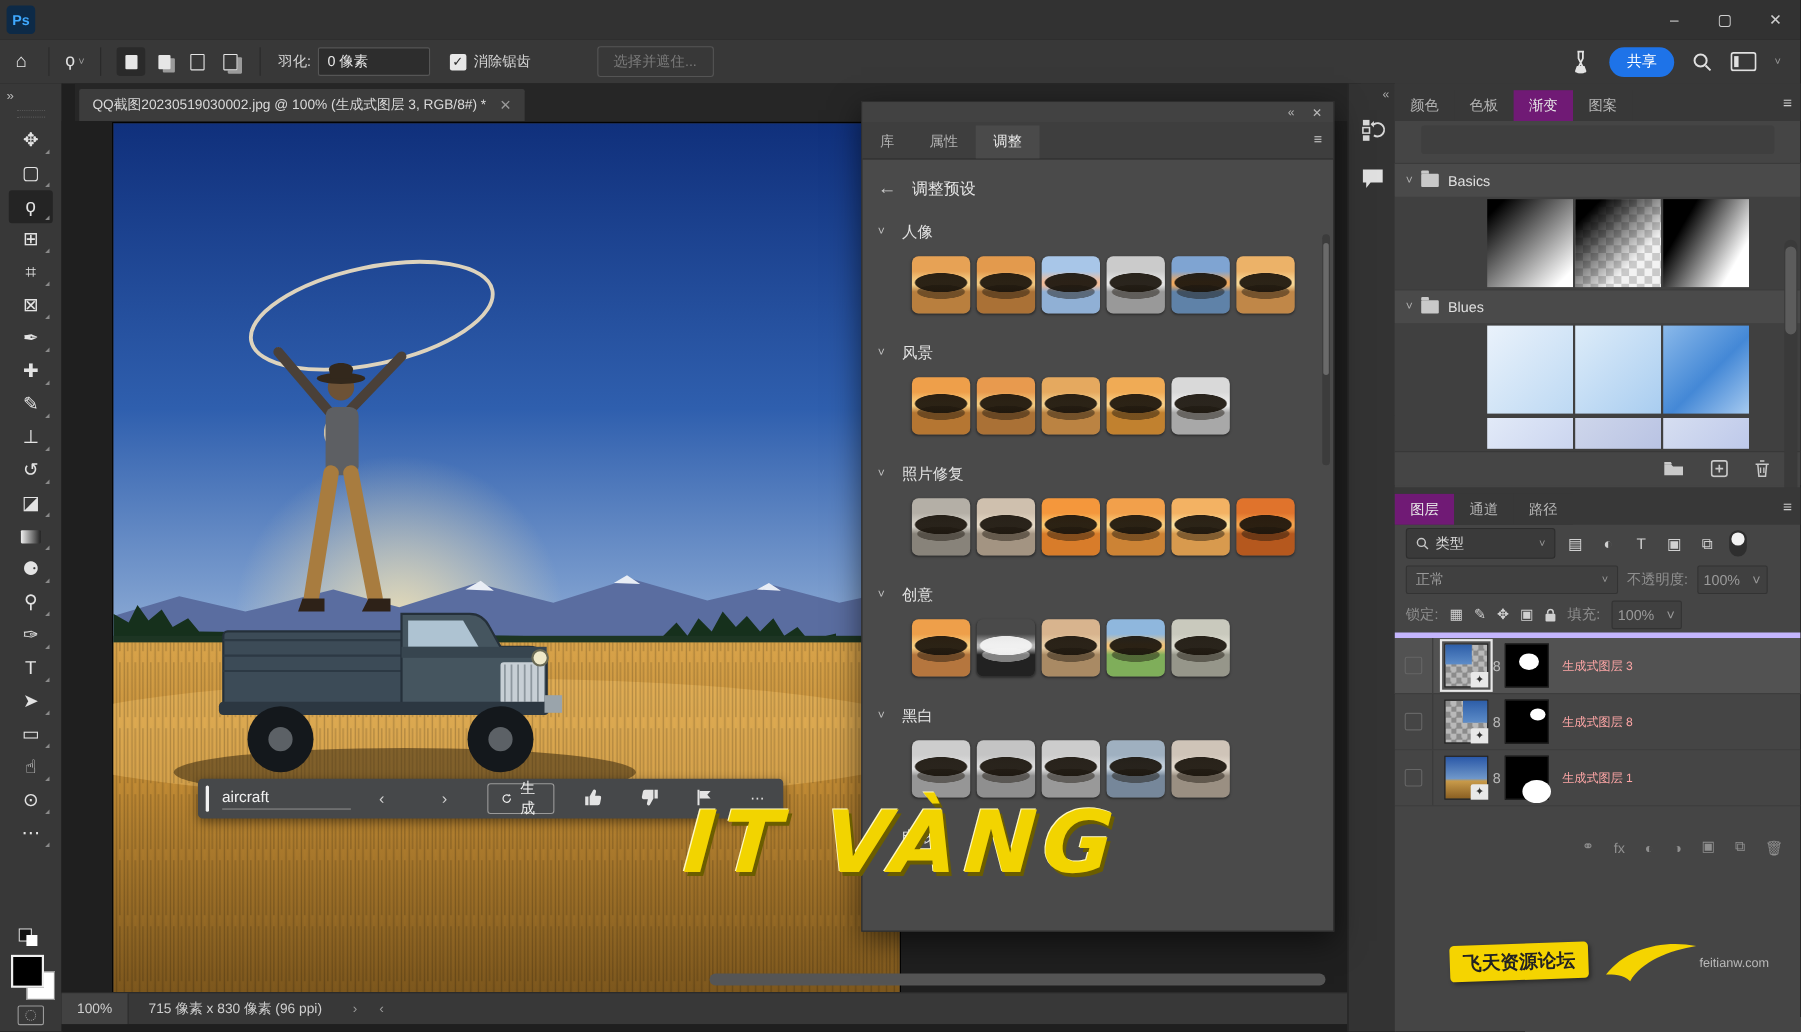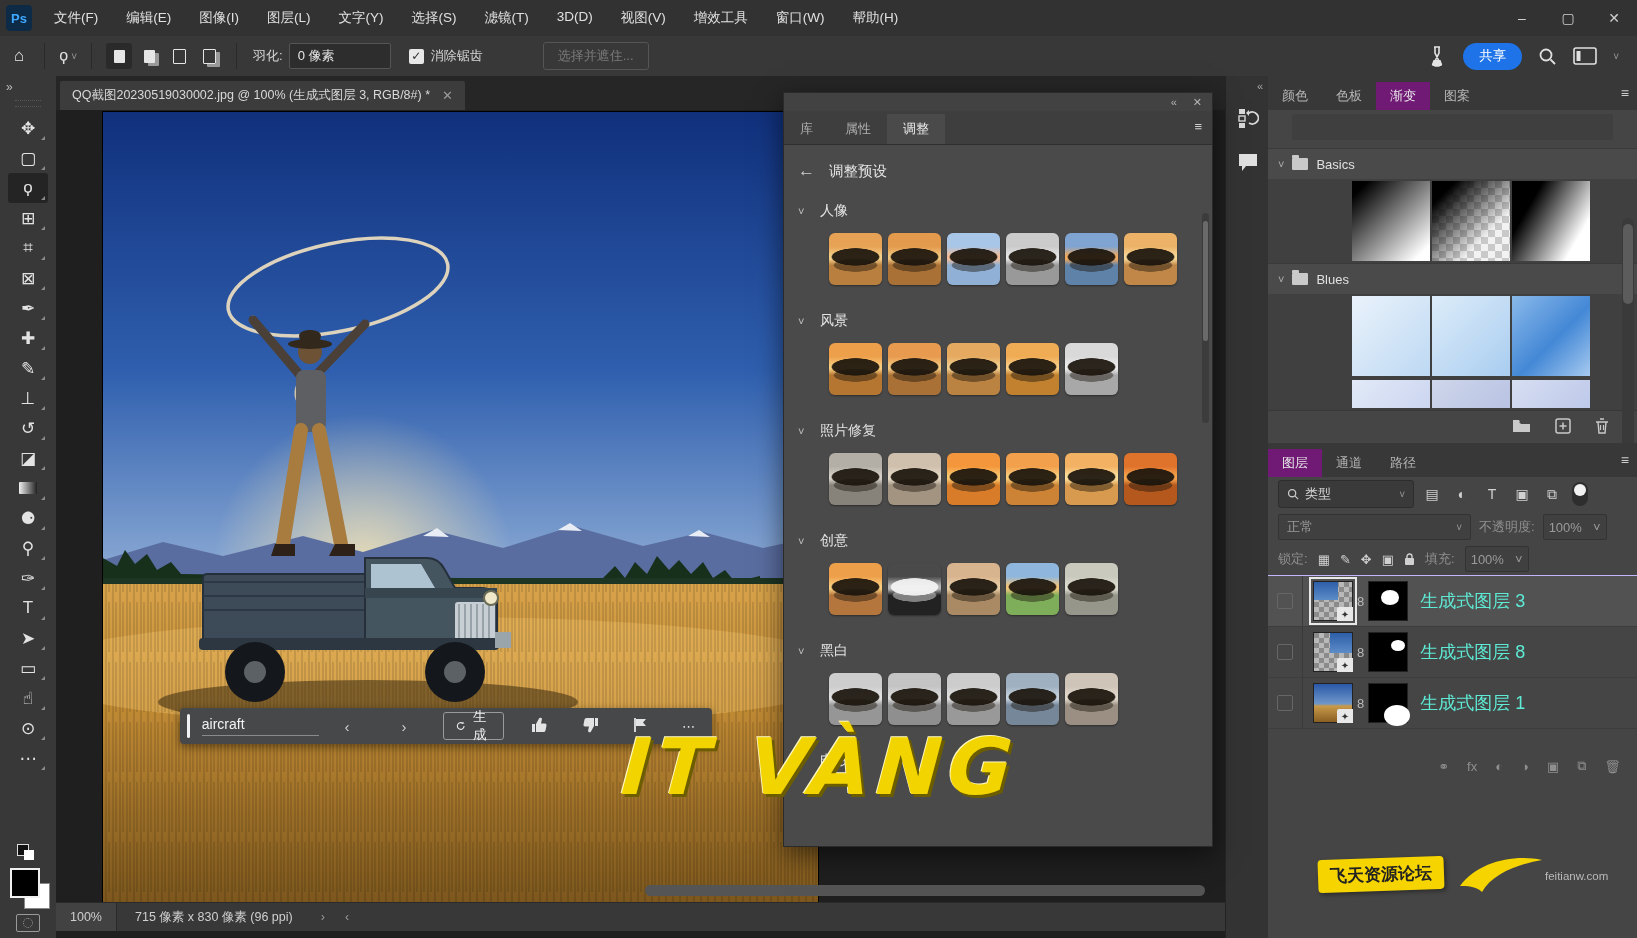--- a/index.html
+++ b/index.html
@@ -43,21 +43,21 @@
   .swapmini{position:relative;width:22px;height:18px;margin:4px 0;}
   .swapmini .a{position:absolute;left:0;top:0;width:10px;height:10px;background:#111;border:1px solid #ddd;}
   .swapmini .b{position:absolute;left:7px;top:6px;width:10px;height:10px;background:#fff;}
   .fgbg{position:relative;width:40px;height:40px;margin:2px 0 6px;}
   .fgbg .fg{position:absolute;left:2px;top:0;width:26px;height:26px;background:#000;border:2px solid #f0f0f0;}
   .fgbg .bg{position:absolute;left:16px;top:15px;width:24px;height:24px;background:#fff;border:1px solid #888;}
   .qmask{width:22px;height:16px;border:1.5px solid #9a9a9a;border-radius:2px;display:flex;align-items:center;justify-content:center;margin-bottom:2px;}
   .qmask i{width:8px;height:8px;border:1px dotted #9a9a9a;border-radius:50%;}
   
   .docarea{position:absolute;left:56px;top:76px;width:1169px;height:862px;background:#1f1f1f;}
-  .tabstrip{position:absolute;left:0;top:0;width:1169px;height:34px;background:#262626;}
+  .tabstrip{position:absolute;left:12px;top:0;width:1169px;height:34px;background:#262626;}
   .doctab{position:absolute;left:4px;top:5px;height:29px;background:#3c3c3c;display:flex;align-items:center;gap:12px;padding:0 12px;color:#d9d9d9;font-size:12.5px;border-top-left-radius:2px;border-top-right-radius:2px;}
   .doctab .x{color:#9a9a9a;font-size:13px;}
   .canvas{position:absolute;left:0;top:34px;width:1169px;height:792px;background:#1f1f1f;overflow:hidden;}
   .photo{position:absolute;left:47px;top:2px;width:715px;height:830px;box-shadow:0 0 0 1px #000;}
   .hscroll{position:absolute;left:0;bottom:4px;width:1169px;height:13px;}
   .hscroll .thumb{position:absolute;left:589px;width:560px;height:11px;background:#555;border-radius:6px;}
   
   .genbar{position:absolute;left:124px;top:598px;width:532px;height:36px;background:#46484a;border-radius:4px;box-shadow:0 3px 10px rgba(0,0,0,.45);display:flex;align-items:center;z-index:5;}
   .genbar .accent{width:4px;height:24px;background:#f2f2f2;border-radius:2px;margin:0 12px 0 7px;}
   .genbar .prompt{width:170px;color:#f2f2f2;font-size:14px;border-bottom:1px solid #8a8a8a;padding-bottom:3px;}
@@ -95,37 +95,37 @@
   .filterrow{height:34px;gap:6px;}
   .typesel{display:flex;align-items:center;gap:6px;background:#3a3a3a;border:1px solid #2d2d2d;border-radius:3px;height:26px;padding:0 8px;width:118px;color:#d8d8d8;}
   .typesel .cd{margin-left:auto;color:#9a9a9a;font-size:10px;}
   .f-ic{width:24px;text-align:center;color:#d0d0d0;font-size:14px;}
   .toggle{width:16px;height:24px;background:#2e2e2e;border-radius:8px;position:relative;margin-left:2px;}
   .toggle::before{content:"";position:absolute;left:2px;top:2px;width:12px;height:12px;background:#f2f2f2;border-radius:50%;}
   .blendrow{height:32px;gap:8px;color:#8f8f8f;}
   .blendsel{width:175px;height:24px;background:#404040;border:1px solid #333;border-radius:2px;display:flex;align-items:center;padding:0 8px;color:#9a9a9a;}
   .blendsel .cd{margin-left:auto;font-size:10px;}
   .opbox{width:52px;height:24px;background:#404040;border:1px solid #333;border-radius:2px;display:flex;align-items:center;justify-content:space-between;padding:0 5px;color:#9a9a9a;}
-  .lockrow{height:32px;gap:10px;color:#8f8f8f;border-bottom:1px solid #c4b5fd;}
+  .lockrow{height:32px;gap:10px;color:#8f8f8f;border-bottom:5px solid #c4b5fd;}
   .lockrow .lk{color:#d0d0d0;font-size:13px;}
   .layerlist{}
   .layer{height:50px;display:flex;align-items:center;border-bottom:1px solid #3d3d3d;position:relative;}
   .layer.selected{background:#525252;}
   .eyecell{width:34px;height:50px;display:flex;align-items:center;justify-content:center;border-right:1px solid #3a3a3a;}
   .eyebox{width:14px;height:14px;border:1px solid #666;border-radius:2px;}
   .lthumb{width:38px;height:38px;margin-left:10px;border:1px solid #222;position:relative;flex:none;}
   .lthumb.sel-brackets{outline:2px solid #e8e8e8;outline-offset:2px;}
   .checker{background:repeating-conic-gradient(#b9b9b9 0% 25%,#8b8b8b 0% 50%) 0 0/10px 10px;}
   .patch{position:absolute;background:linear-gradient(180deg,#2d5ea8,#5d8cc8);}
   .genbadge{position:absolute;right:-1px;bottom:-1px;width:16px;height:14px;background:#e8e8e8;color:#333;font-size:10px;display:flex;align-items:center;justify-content:center;border-radius:2px 0 0 0;}
   .minphoto{background:linear-gradient(180deg,#2a58a8 0%,#6f97c9 52%,#c89a4a 58%,#8a5f22 100%);}
   .chain{color:#b9b9b9;font-size:13px;margin:0 4px;flex:none;}
   .lmask{width:38px;height:38px;border:1px solid #222;background:#000;position:relative;flex:none;}
   .lmask .blob{position:absolute;background:#fff;border-radius:50%;}
-  .lname{margin-left:12px;font-size:18px;color:#5eead4;white-space:nowrap;}
+  .lname{margin-left:12px;font-size:11px;color:#fca5a5;white-space:nowrap;}
   .llock{margin-left:auto;margin-right:14px;color:#cfcfcf;}
   .lpanel-bottom{height:30px;display:flex;align-items:center;justify-content:flex-end;gap:18px;padding-right:16px;color:#8f8f8f;margin-top:22px;}
   
   .floatpanel{position:absolute;left:783px;top:92px;width:428px;height:753px;background:#4a4a4a;border:1px solid #2a2a2a;box-shadow:0 8px 26px rgba(0,0,0,.55);z-index:6;}
   .fp-top{height:18px;display:flex;justify-content:flex-end;align-items:center;gap:16px;padding:0 10px;color:#b5b5b5;font-size:11px;background:#424242;}
   .fp-tabs{height:33px;background:#3e3e3e;display:flex;align-items:flex-end;position:relative;border-bottom:1px solid #2f2f2f;}
   .fp-tab{height:30px;display:flex;align-items:center;padding:0 16px;color:#b0b0b0;}
   .fp-tab.active{background:#4a4a4a;color:#ececec;}
   .fp-tabs .burger{position:absolute;right:10px;top:8px;color:#cfcfcf;}
   .fp-header{display:flex;align-items:center;gap:14px;padding:16px 14px 4px;color:#e6e6e6;font-size:14.5px;}
@@ -152,34 +152,20 @@
   .wmswoosh{position:absolute;left:1458px;top:852px;z-index:9;}
   .wmsite{position:absolute;left:1545px;top:870px;z-index:9;color:#b9b9b9;font-size:11.5px;}
 </style>
 </head>
 <body>
 
 <div class="stage">
 
   <div class="titlebar">
     <div class="pslogo">Ps</div>
-    <nav class="menus" id="menus">
-        <span class="menu-item">文件(F)</span>
-        <span class="menu-item">编辑(E)</span>
-        <span class="menu-item">图像(I)</span>
-        <span class="menu-item">图层(L)</span>
-        <span class="menu-item">文字(Y)</span>
-        <span class="menu-item">选择(S)</span>
-        <span class="menu-item">滤镜(T)</span>
-        <span class="menu-item">3D(D)</span>
-        <span class="menu-item">视图(V)</span>
-        <span class="menu-item">增效工具</span>
-        <span class="menu-item">窗口(W)</span>
-        <span class="menu-item">帮助(H)</span>
-      </nav>
     <div class="win-controls">
       <div class="win-btn">–</div>
       <div class="win-btn">▢</div>
       <div class="win-btn">✕</div>
     </div>
   </div>
 
   <div class="optionsbar">
     <div class="ob-home">⌂</div>
     <div class="ob-sep"></div>

